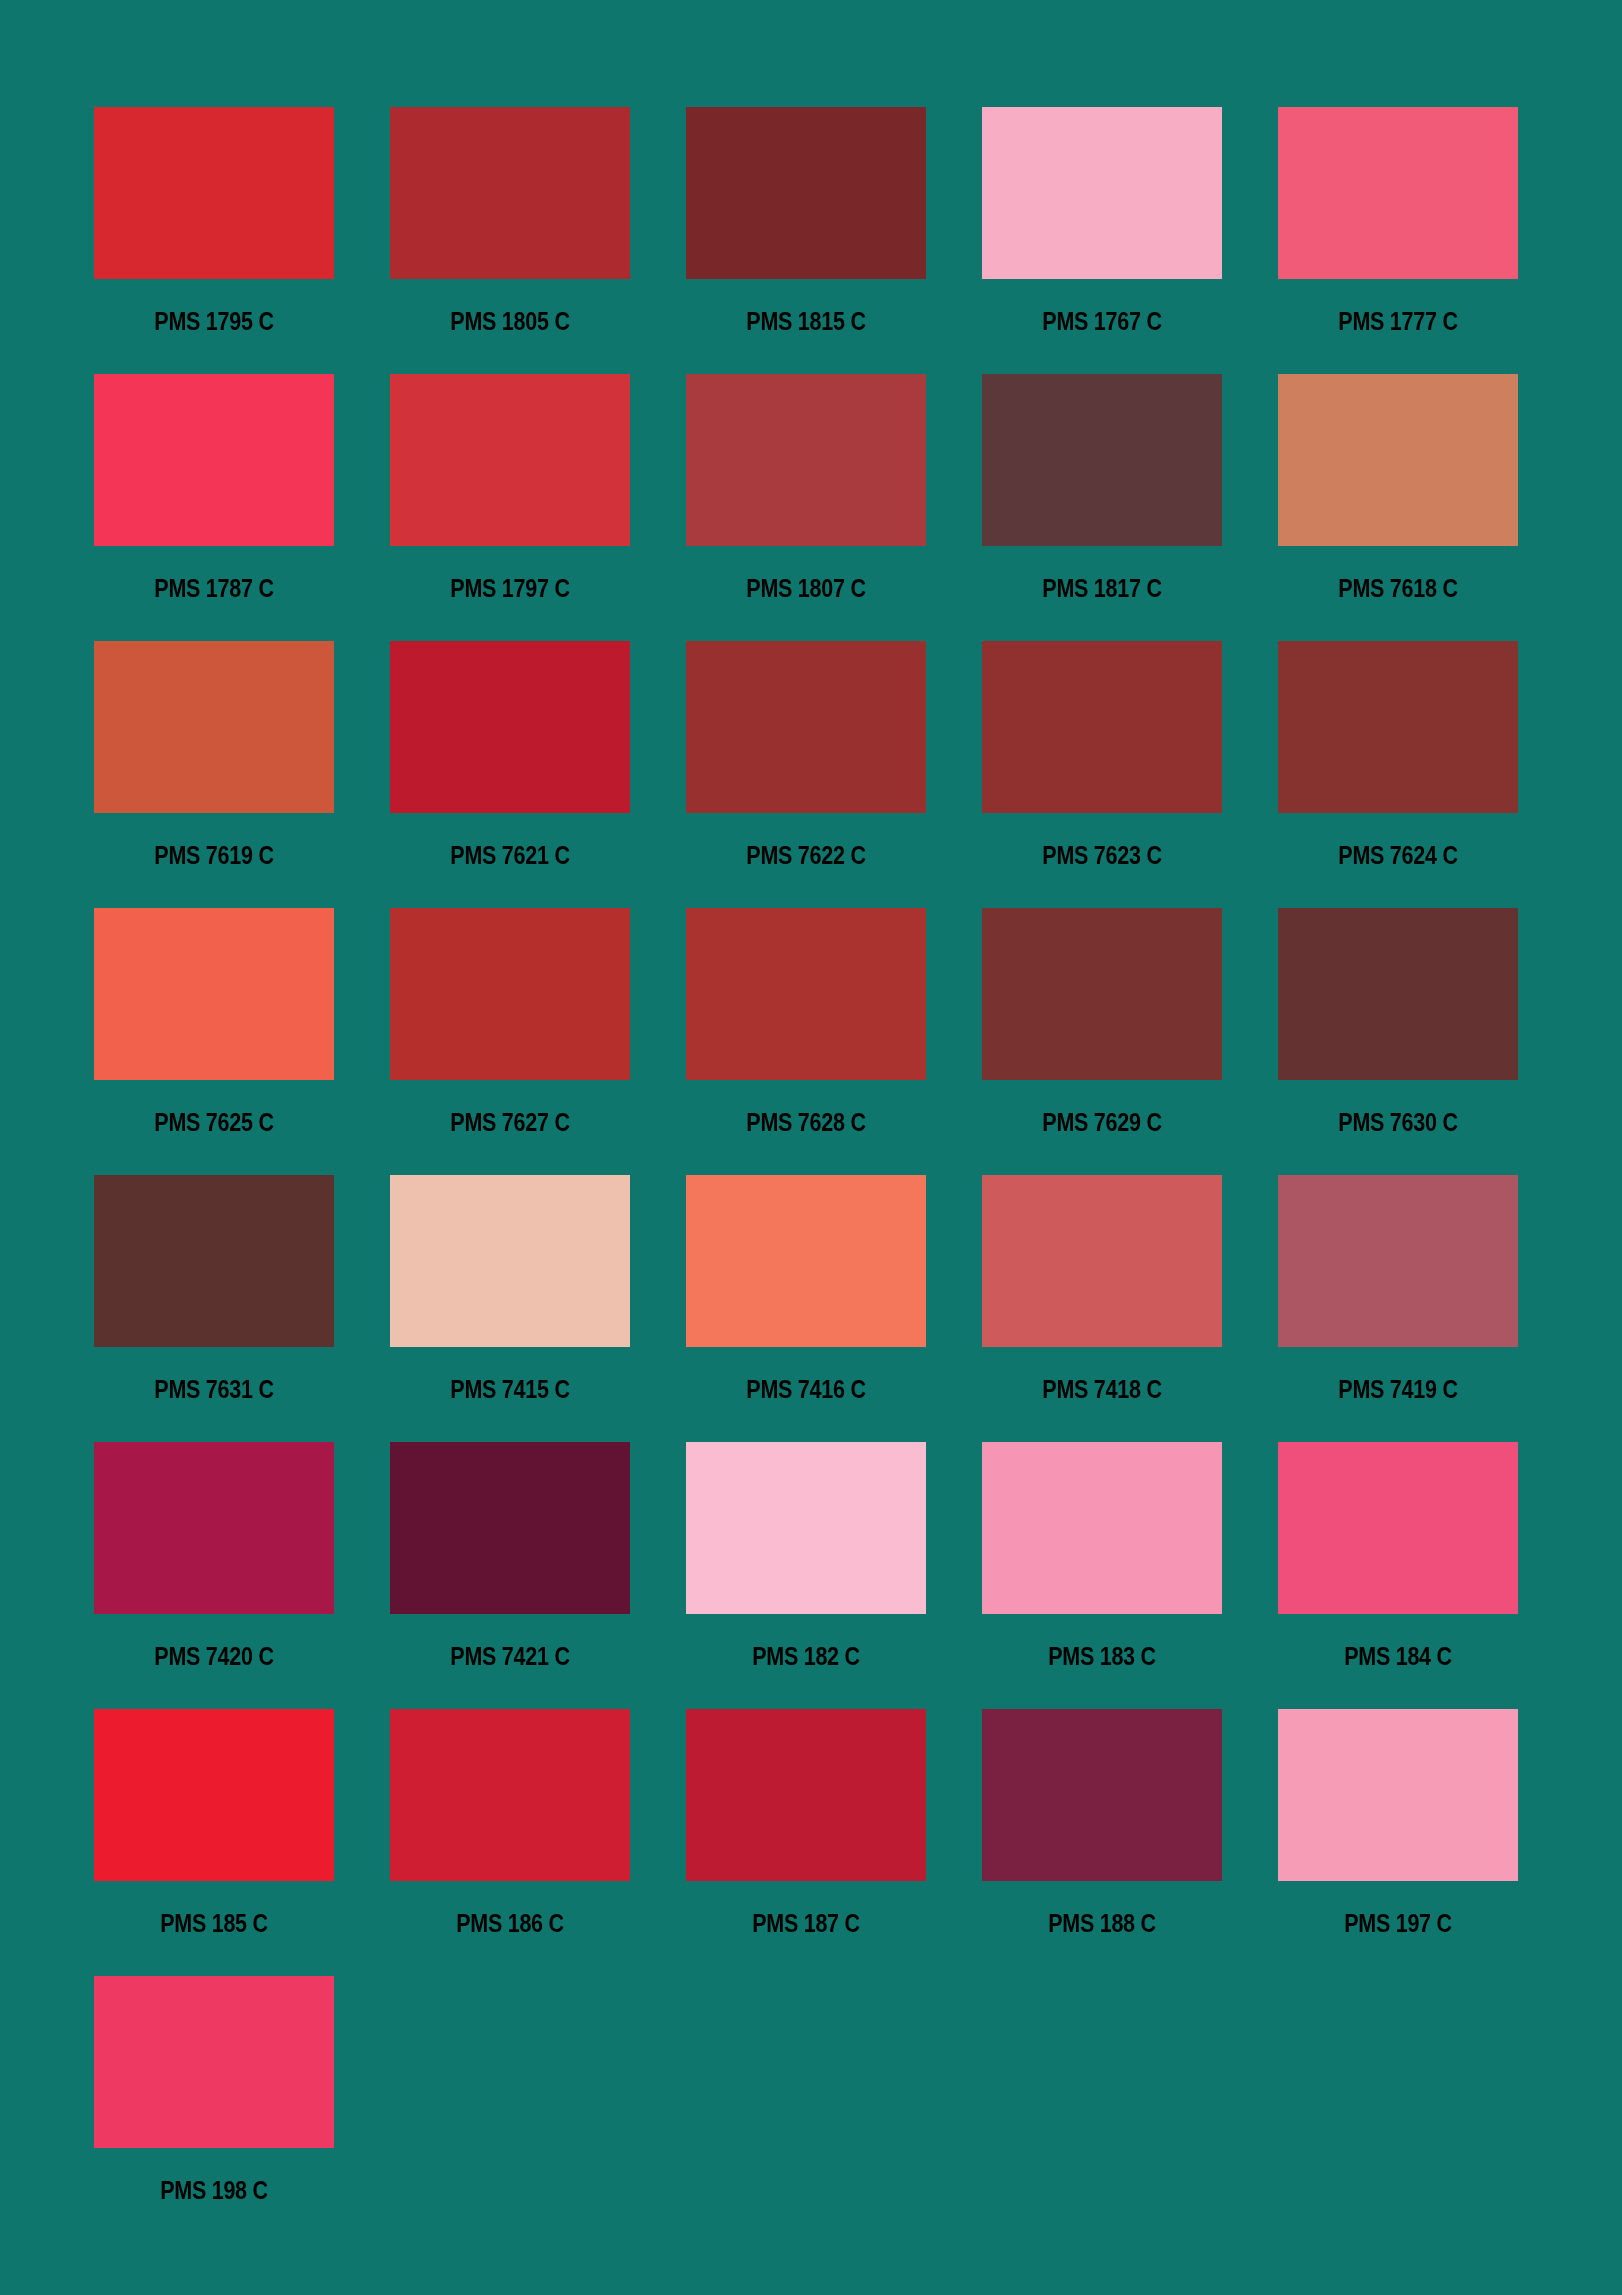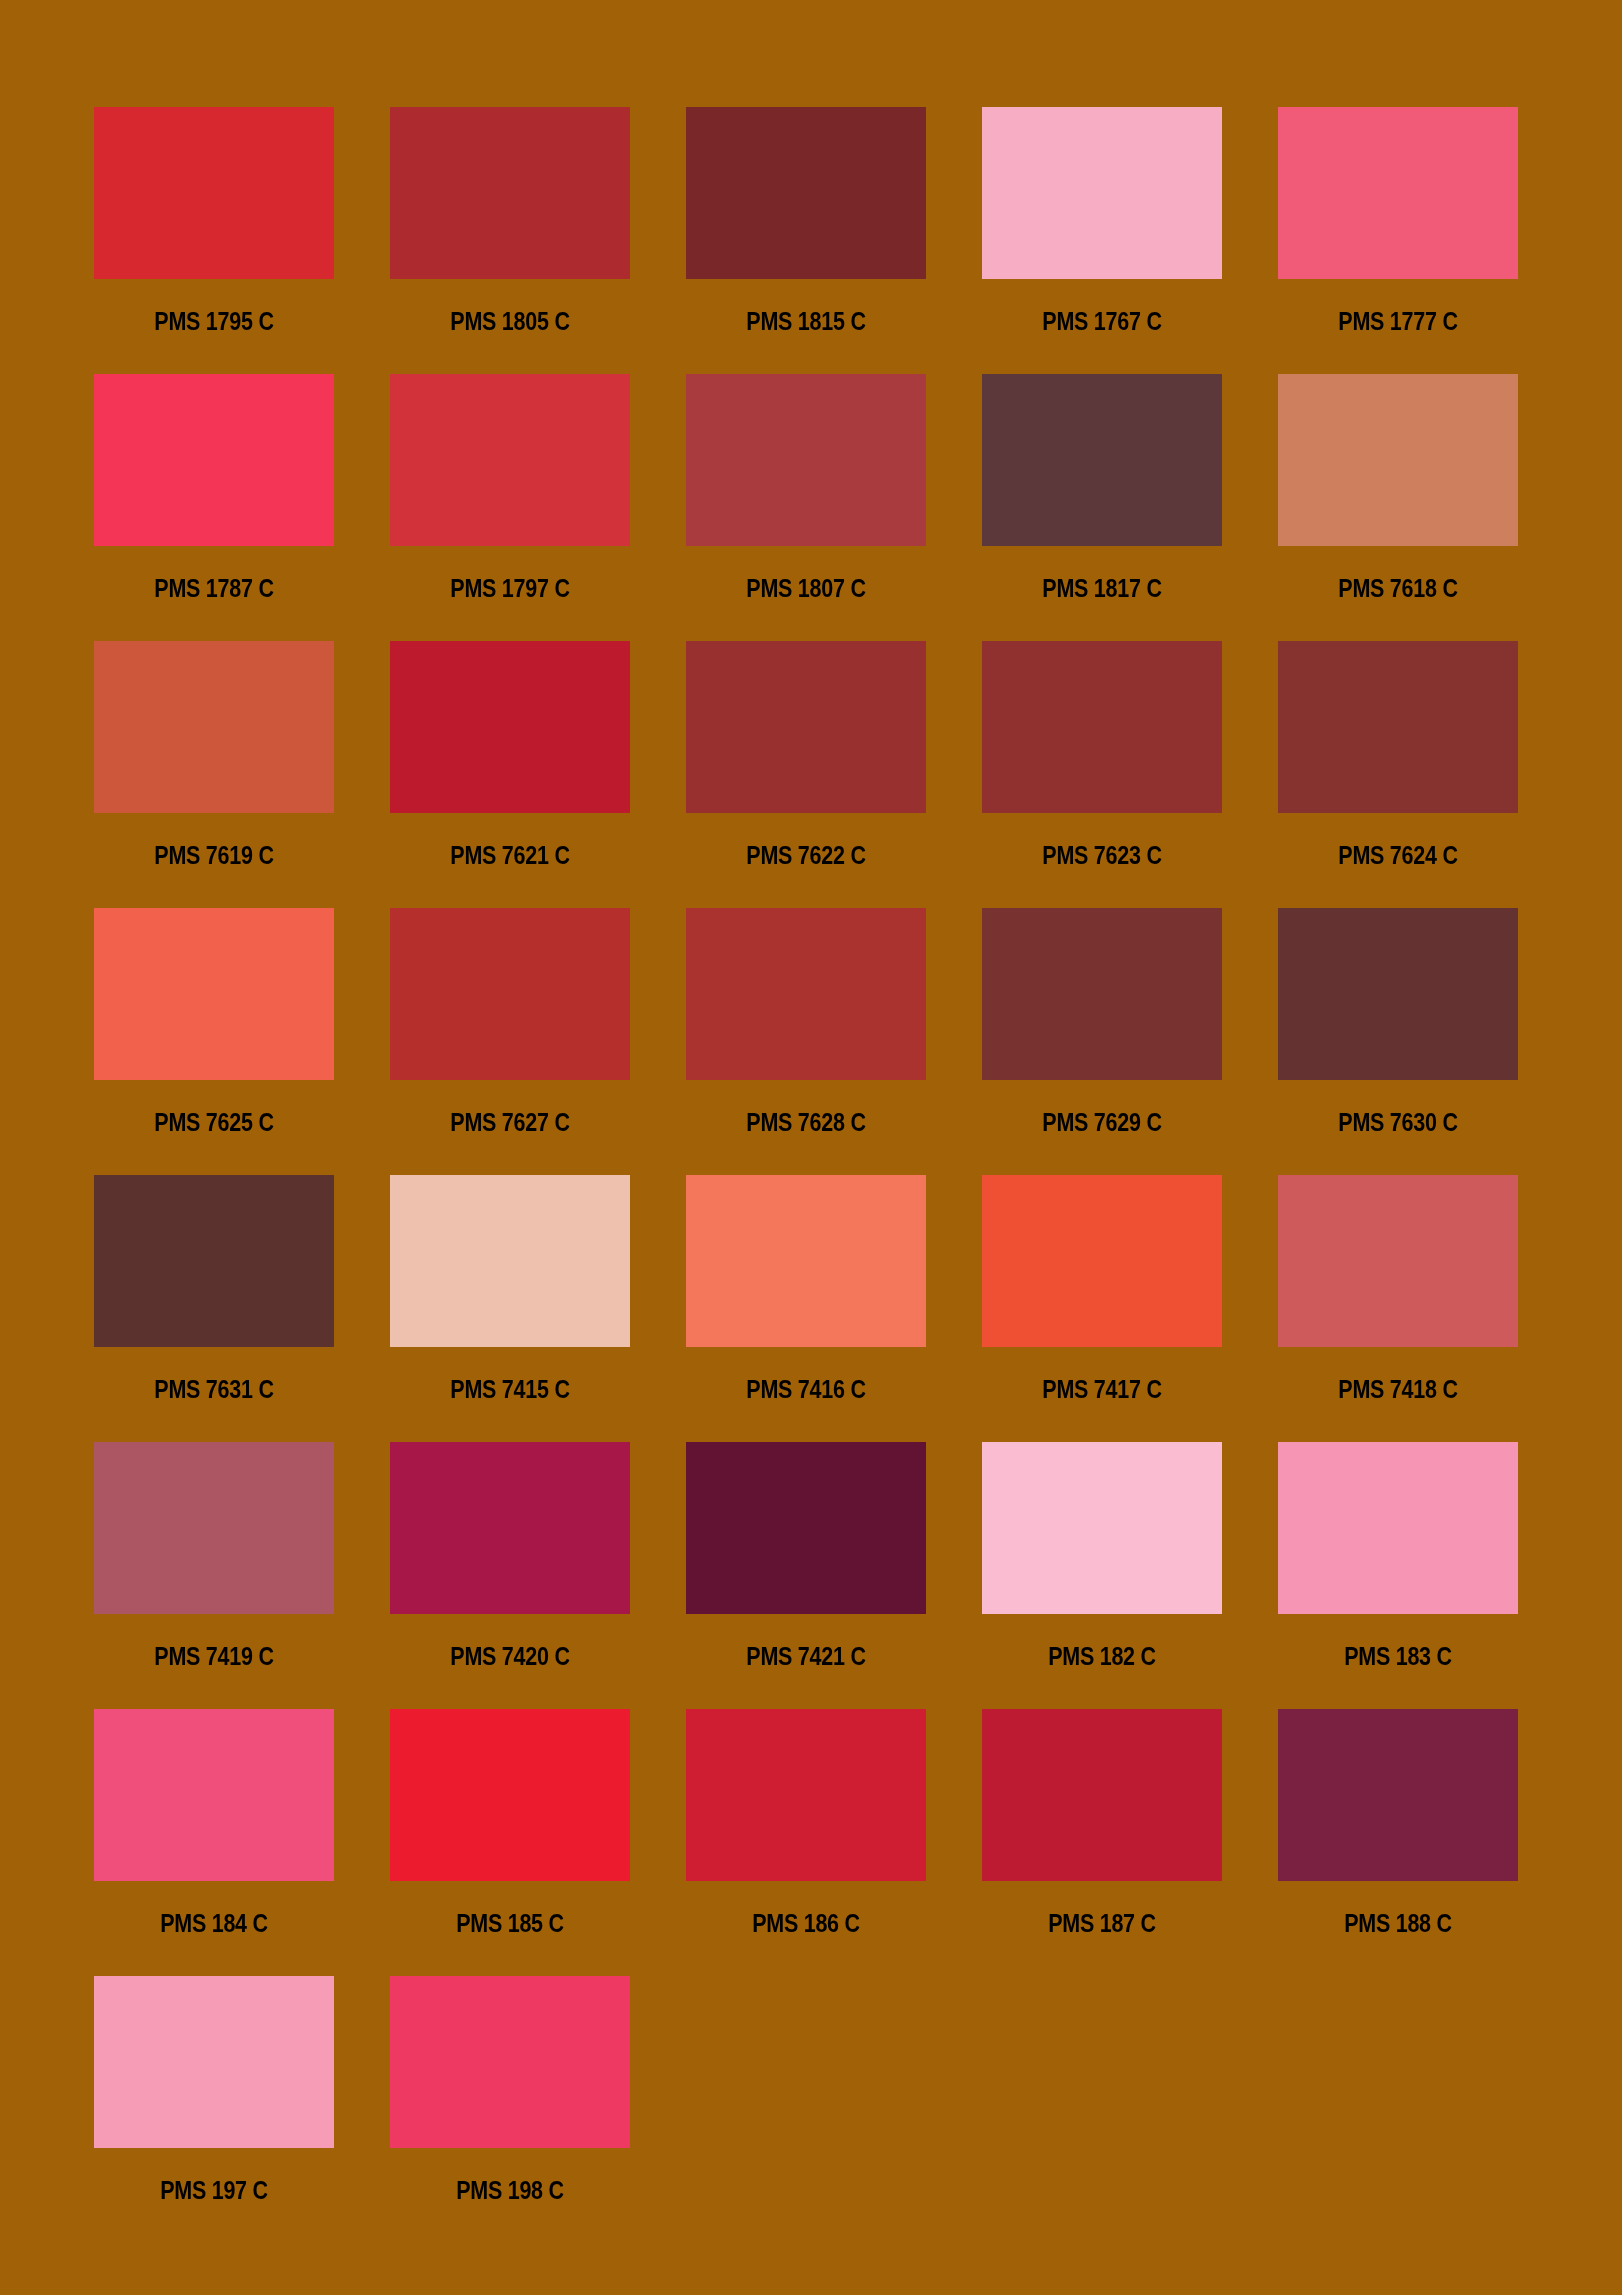--- a/index.html
+++ b/index.html
@@ -10,21 +10,21 @@
   body {
     width: 1622px;
     height: 2295px;
     font-family: "Liberation Sans", "DejaVu Sans", sans-serif;
     -webkit-font-smoothing: antialiased;
   }
   #sheet {
     position: relative;
     width: 1622px;
     height: 2295px;
-    background: #a16207;
+    background: #0f766e;
     box-sizing: border-box;
     padding: 107px 10px 0 0;
   }
   .grid {
     display: grid;
     grid-template-columns: repeat(5, 240px);
     grid-auto-rows: 267px;
     column-gap: 56px;
     row-gap: 0px;
     justify-content: center;
@@ -150,24 +150,20 @@
       </div>
       <div class="cell">
         <div class="chip" style="background-color: rgb(238, 192, 174);"></div>
         <div class="label">PMS 7415 C</div>
       </div>
       <div class="cell">
         <div class="chip" style="background-color: rgb(244, 119, 91);"></div>
         <div class="label">PMS 7416 C</div>
       </div>
       <div class="cell">
-        <div class="chip" style="background-color: rgb(239, 79, 51);"></div>
-        <div class="label">PMS 7417 C</div>
-      </div>
-      <div class="cell">
         <div class="chip" style="background-color: rgb(207, 90, 92);"></div>
         <div class="label">PMS 7418 C</div>
       </div>
       <div class="cell">
         <div class="chip" style="background-color: rgb(173, 86, 99);"></div>
         <div class="label">PMS 7419 C</div>
       </div>
       <div class="cell">
         <div class="chip" style="background-color: rgb(167, 24, 72);"></div>
         <div class="label">PMS 7420 C</div>

